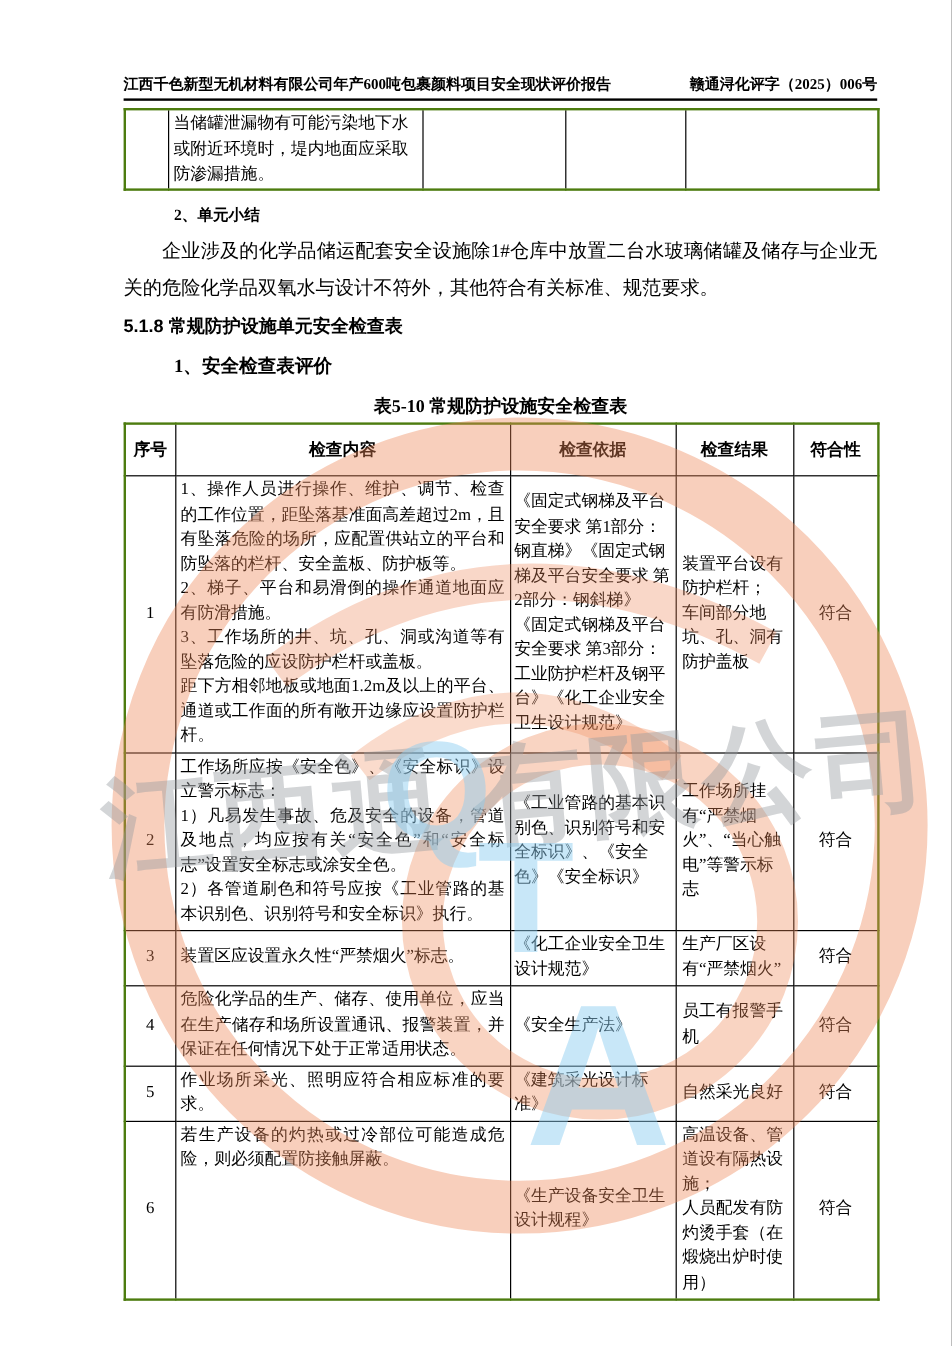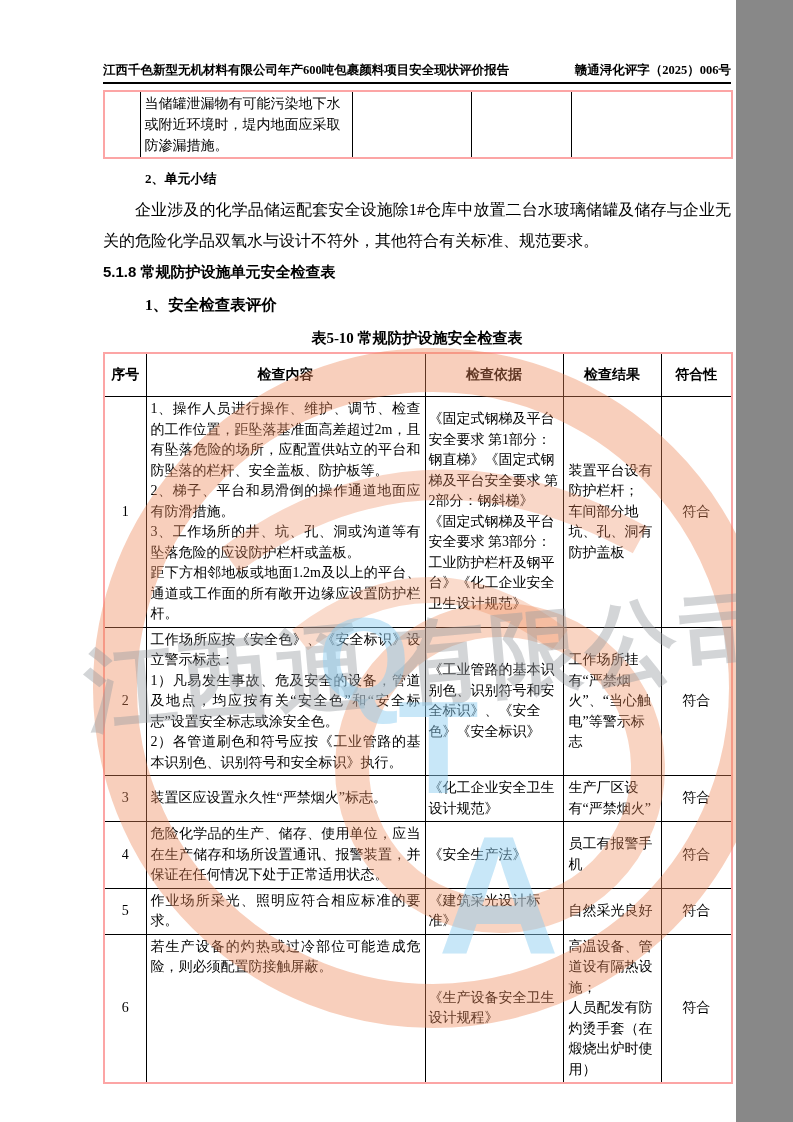--- a/index.html
+++ b/index.html
@@ -1,39 +1,39 @@
 <!DOCTYPE html>
 <html><head>
 <meta charset="utf-8">
 <style>
   html,body{margin:0;padding:0;background:#888;}
   .page{
     position:relative;
-    width:736px;height:1122px;
+    width:793px;height:1122px;
     background:#ffffff;
     overflow:hidden;
     font-family:"Liberation Serif","DejaVu Serif",serif;
     color:#000;
   }
   .doc{position:absolute;left:103px;top:0;width:628px;}
 
   
   .header{
     margin-top:62px;
     display:flex;justify-content:space-between;align-items:flex-end;
     font-size:12.5px;font-weight:bold;
     border-bottom:2px solid #000;
     padding-bottom:3px;
     white-space:nowrap;
   }
 
   
   table{border-collapse:collapse;table-layout:fixed;width:628px;}
   td,th{border:1px solid #000;overflow:hidden;}
-  table.frag, table.main{border:2px solid #fca5a5;}
+  table.frag, table.main{border:2px solid #4d7c0f;}
 
   .frag{margin-top:6px;font-size:14px;}
   .frag td{vertical-align:top;padding:1px 4px;line-height:21px;}
 
   .heading-2{margin:11px 0 0 42px;font-size:13px;font-weight:bold;}
   .para{
     margin-top:7px;font-size:16px;line-height:30.5px;
     text-indent:2em;text-align:justify;
   }
   .heading-518{

